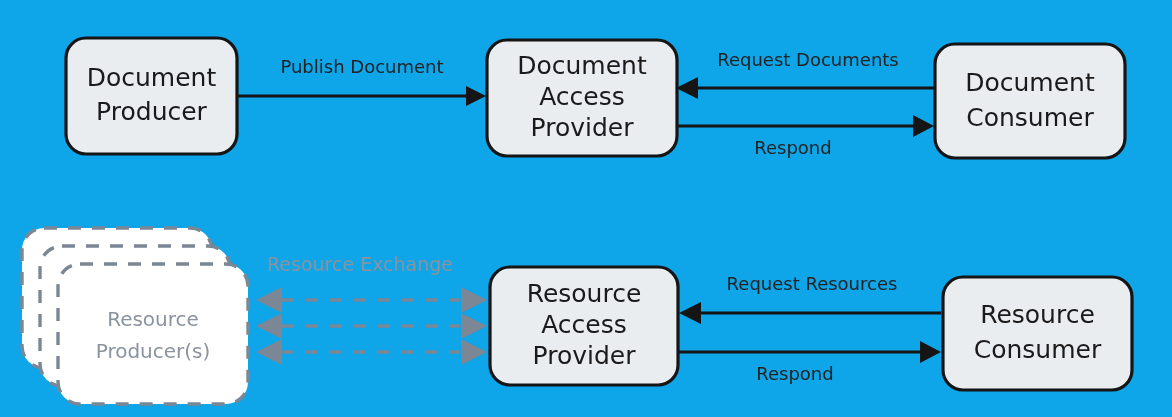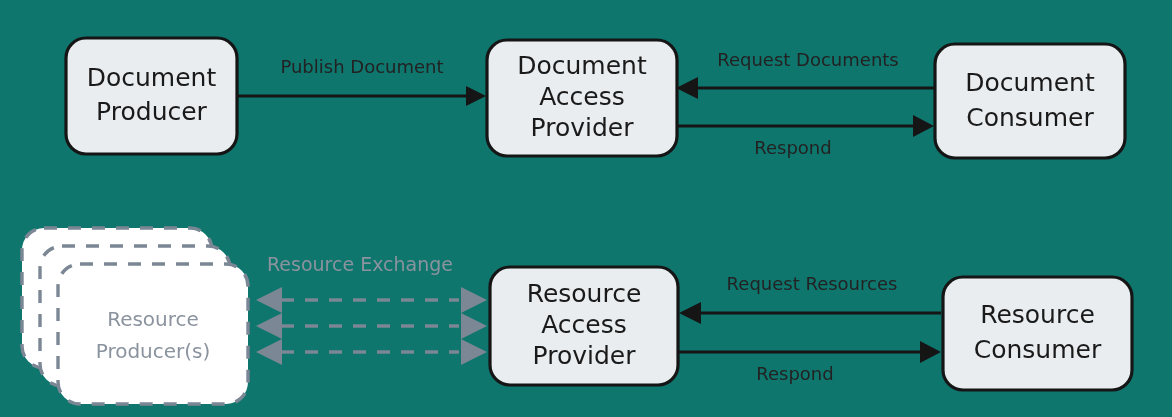--- a/index.html
+++ b/index.html
@@ -7,21 +7,21 @@
     padding: 0;
     background: #ffffff;
   }
   body {
     font-family: "DejaVu Sans", sans-serif;
   }
   #canvas {
     position: relative;
     width: 1172px;
     height: 417px;
-    background: #0f766e;
+    background: #0ea5e9;
     overflow: hidden;
   }
   #diagram-svg {
     position: absolute;
     left: 0;
     top: 0;
     width: 1172px;
     height: 417px;
   }
   .node-label {

